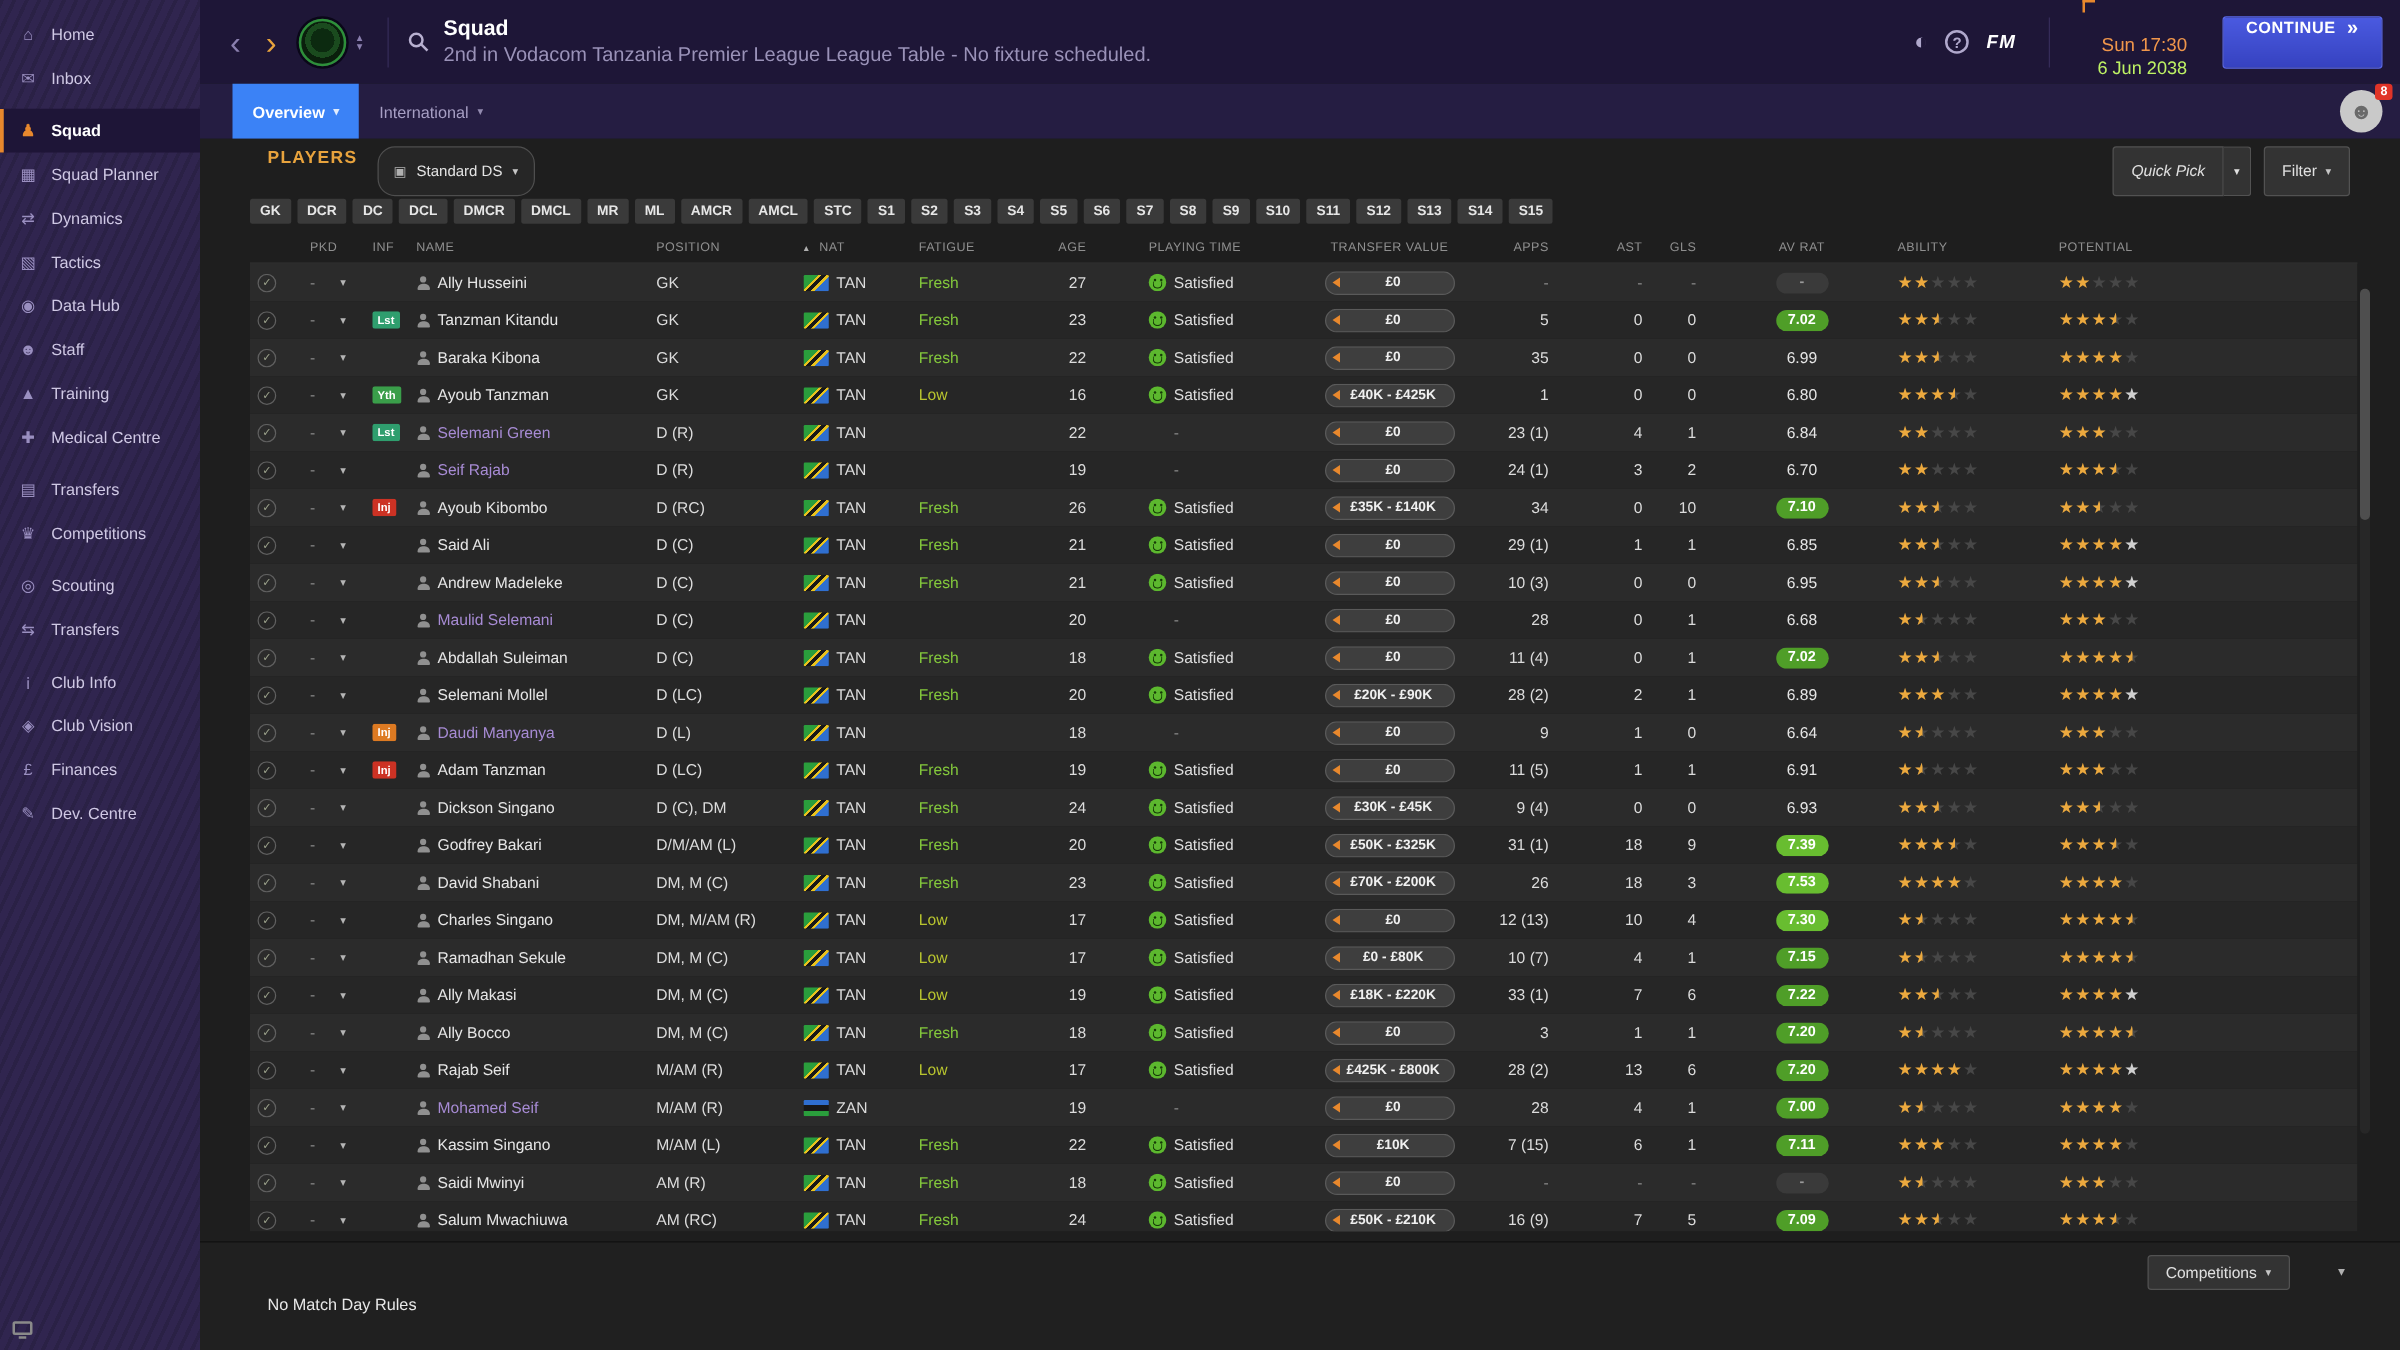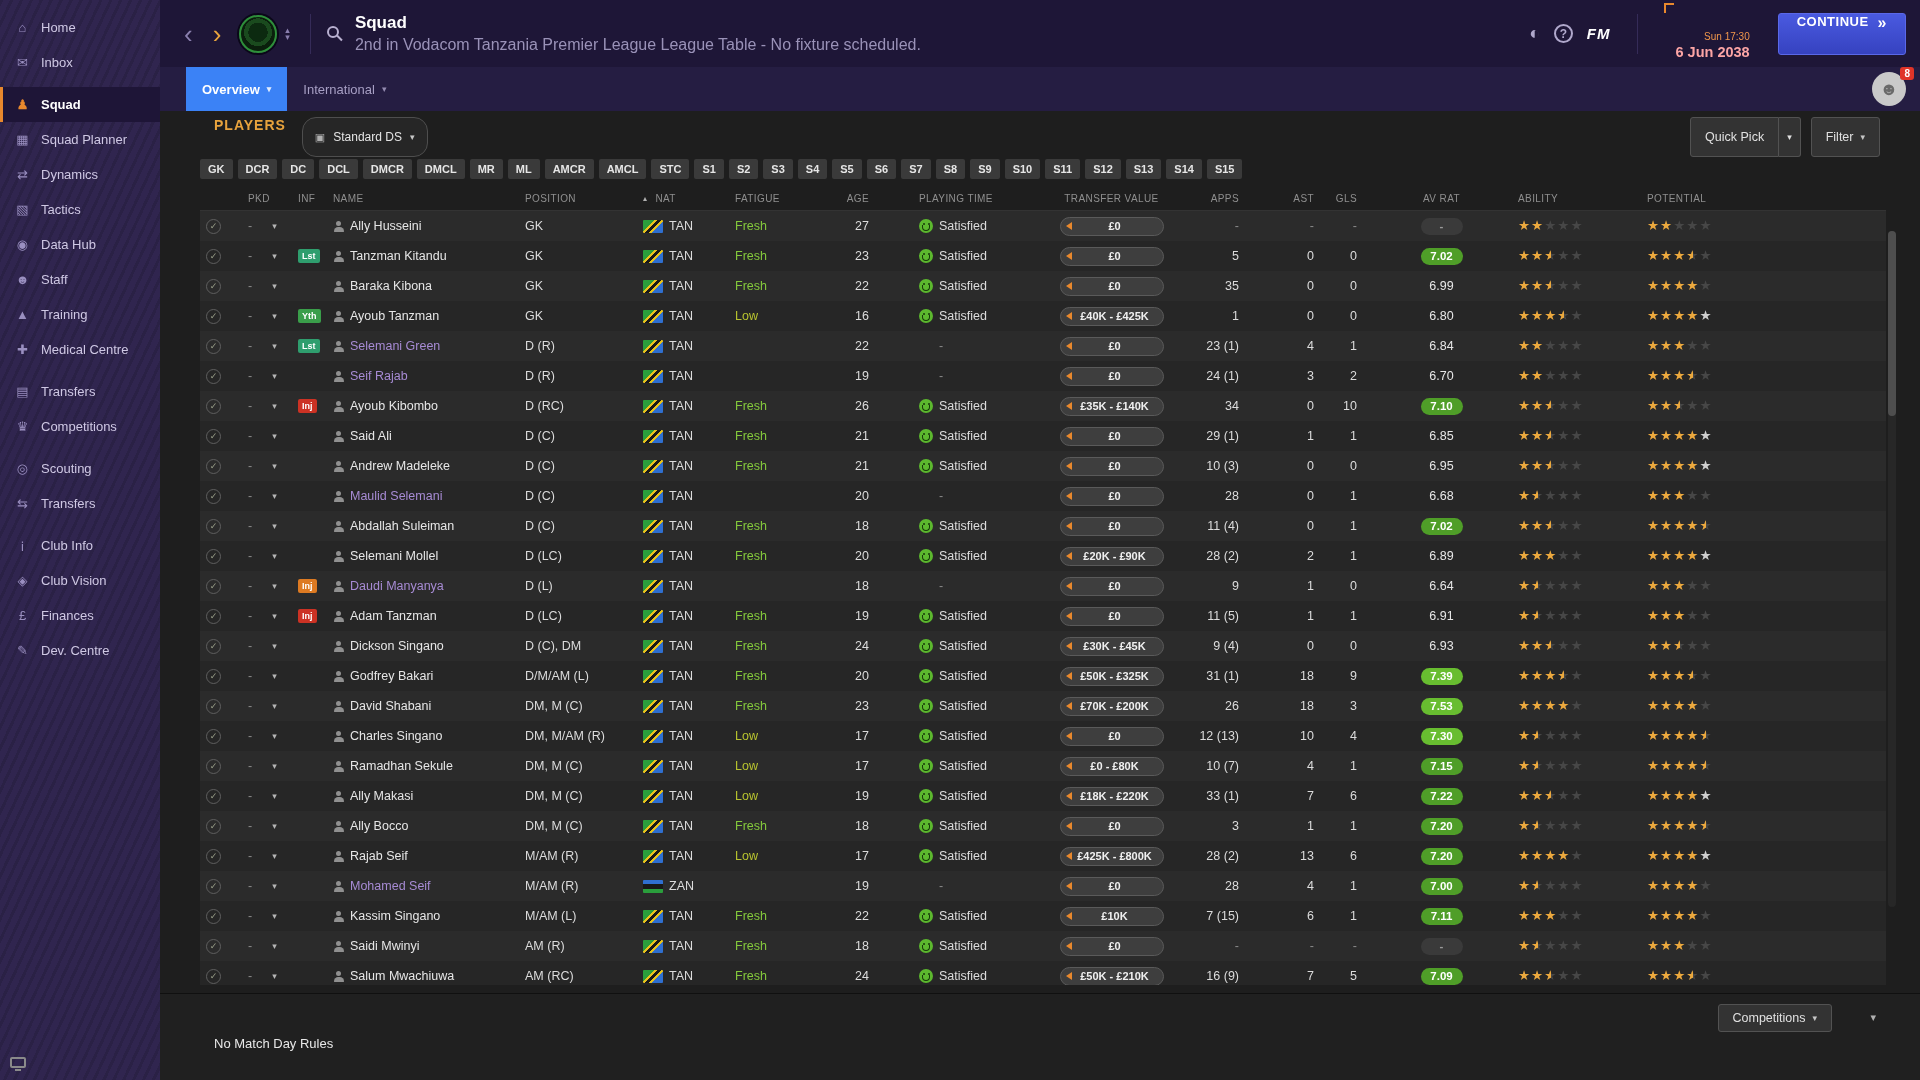--- a/index.html
+++ b/index.html
@@ -38,22 +38,22 @@
   .titles { min-width:0; }
   .page-title { font-size:17px; font-weight:bold; color:#fff; }
   .page-sub { font-size:16px; color:#9a92b8; margin-top:3px; }
   .top-right { margin-left:auto; display:flex; align-items:center; gap:14px; padding-right:14px; }
   .globe { font-size:18px; color:#b0a8cc; cursor:pointer; }
   .help { width:19px; height:19px; border:2px solid #b0a8cc; border-radius:50%; color:#b0a8cc; font-size:12px; font-weight:bold;
       display:flex; align-items:center; justify-content:center; cursor:pointer; }
   .fmlogo { font-size:15px; font-weight:bold; font-style:italic; color:#fff; letter-spacing:1px; cursor:pointer; }
   .datebox { text-align:right; position:relative; padding:2px 4px 2px 12px; }
   .datebox::before { content:""; position:absolute; left:0; top:-2px; width:8px; height:8px; border-left:2px solid #e8882d; border-top:2px solid #e8882d; }
-  .date-time { font-size:10px; color:#f0964b;margin-top:24px; }
-  .date-date { font-size:14.5px; color:#fca5a5; font-weight:bold; margin-top:2px; }
+  .date-time { font-size:15px; color:#f0964b;margin-top:24px; }
+  .date-date { font-size:14.5px; color:#bef264; font-weight:normal; margin-top:2px; }
   .continue { height:42px; padding:0 18px; margin-left:10px; background:linear-gradient(#4a5ae0,#3642c0);
       border:1px solid #5a68e8; border-radius:3px; color:#fff; font-size:13px; font-weight:bold; letter-spacing:0.5px;
       display:flex; gap:9px; cursor:pointer; font-family:inherit; }
   .cont-arrows { font-size:16px; }
 
   
   .tabbar { height:44px; background:#251d42; display:flex; align-items:stretch; padding-left:26px; position:relative; }
   .tab { display:flex; align-items:center; gap:7px; padding:0 16px; font-size:13px; color:#a79fc4; cursor:pointer; }
   .tab.active { color:#fff; font-weight:bold; background:#3b82f6; }
   .tchev { font-size:9px; opacity:0.85; }
@@ -69,21 +69,21 @@
   .content { position:relative; background:#1e1e1e; flex:1; overflow:hidden; }
   .ptoolbar { display:flex; height:46px; padding:6px 40px 0 54px; }
   .players-label { color:#e8a33d; font-weight:bold; font-size:14px; letter-spacing:1px; }
   .view-pill { margin-left:16px; display:flex; align-items:center; gap:8px; background:#262626; border:1px solid #4e4e4e;
       border-radius:14px; color:#e4e4e4; font-size:12px; padding:5px 12px; cursor:pointer; font-family:inherit; }
   .vp-icon { font-size:11px; color:#b0b0b0; }
   .tb-right { margin-left:auto; display:flex; gap:10px; }
   .btn { background:#333; border:1px solid #525252; border-radius:3px; color:#e0e0e0; font-size:12.5px; padding:6px 14px;
       cursor:pointer; display:flex; align-items:center; gap:7px; font-family:inherit; }
   .split-btn { display:flex; }
-  .split-btn .btn:first-child { border-radius:3px 0 0 3px; }
+  .split-btn .btn:first-child { border-radius:3px 0 0 3px;font-style:italic; }
   .chev-btn { border-left:none; border-radius:0 3px 3px 0; padding:6px 8px; font-size:9px; }
 
   .chips { display:flex; gap:5px; padding:2px 0 8px 40px; align-items:center; }
   .chip { background:#3a3a3a; color:#e6e6e6; font-size:11px; font-weight:bold; padding:4px 8px; border-radius:2px; cursor:pointer; }
 
   
   .trow { display:grid; grid-template-columns:44px 50px 35px 190px 120px 90px 90px 60px 160px 145px 65px 75px 45px 145px 125px 125px; align-items:center;text-align:right; }
   .thead { margin:0 34px 0 40px; height:24px; font-size:10px; color:#8f8f8f; letter-spacing:0.4px; border-bottom:1px solid #333; }
   .tbody { margin:0 34px 0 40px; height:774px; overflow:hidden; }
   .prow { height:30px; font-size:12.5px; color:#dcdcdc; cursor:pointer; }

